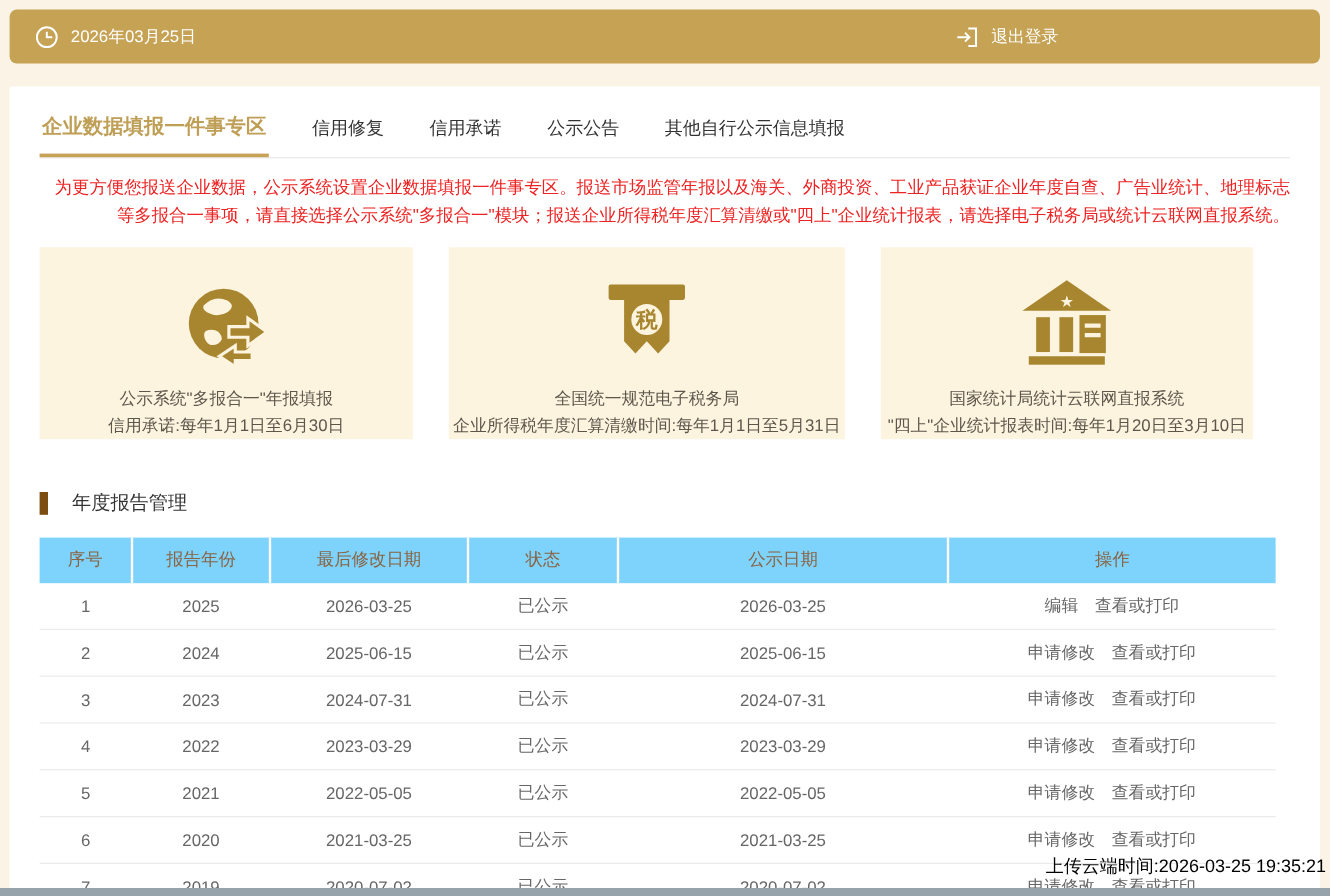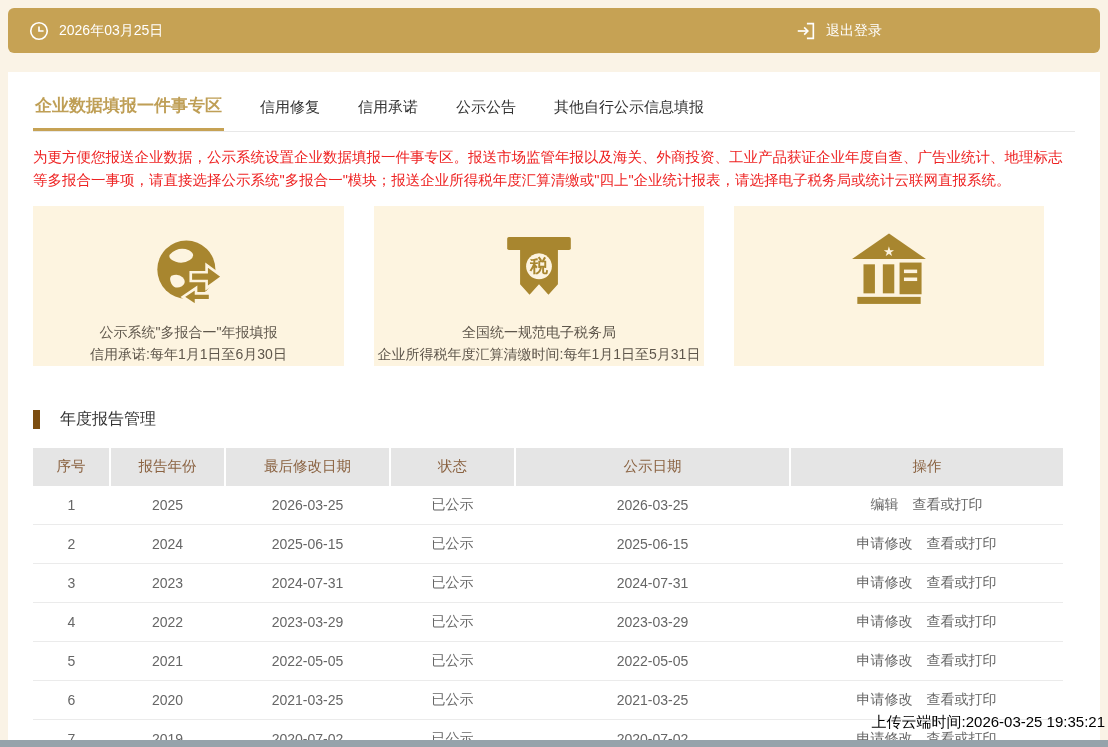--- a/index.html
+++ b/index.html
@@ -23,41 +23,41 @@
   
   .tabs { display:flex; align-items:flex-end; gap:34px; padding-top:22px;
     border-bottom:1px solid #e8e8e8; }
   .tab { font-size:15px; color:#333; padding:0 2px 14px 2px; cursor:pointer;
     white-space:nowrap; }
   .tab.active { font-size:17px; font-weight:700; color:#bf9f56;
     padding-bottom:11px; border-bottom:3px solid #c6a254; }
 
   
   .notice { margin-top:14px; color:#ee2222; font-size:14.5px;
-    line-height:1.62; }
+    line-height:1.62;text-align:right; }
 
   
   .cards { margin-top:13px; display:flex; gap:30px; }
   .card { background:#fdf4e0; height:160px; display:flex;
     flex-direction:column; align-items:center; justify-content:flex-start;
     padding-top:22px; }
   .card.c1 { width:311px; } .card.c2 { width:330px; } .card.c3 { width:310px; }
   .card .ic { height:92px; display:flex; align-items:center; justify-content:center; }
   .card .txt { text-align:center; font-size:14px; color:#5e564b;
     line-height:1.55; margin-top:2px; }
 
   
   .section-title { margin-top:43px; display:flex; align-items:center; gap:20px; }
   .section-title .marker { width:7px; height:19px; background:#7c4d10; }
   .section-title .t { font-size:16px; color:#333; }
 
   
   table.report { margin-top:18px; width:1030px; border-collapse:collapse;
     table-layout:fixed; }
-  table.report th { background:#e5e5e5; color:#8b6342; font-weight:400;
+  table.report th { background:#7dd3fc; color:#8b6342; font-weight:400;
     font-size:14.5px; height:38px; border-left:2px solid #fff; }
   table.report th:first-child { border-left:none; }
   table.report td { height:39px; text-align:center; color:#666;
     font-size:14px; border-bottom:1px solid #ebebeb; }
   .action-link { margin:0 7px; cursor:pointer; }
 
   
   .upload-time { position:fixed; right:3px; bottom:15px; color:#000;
     font-size:15px; z-index:5; }
   .bottom-strip { position:fixed; left:0; bottom:0; width:1108px; height:7px;
@@ -138,20 +138,24 @@
           <polygon points="50,4 8,33 92,33" fill="#a8862f"></polygon>
           <text x="50" y="29" text-anchor="middle" font-size="15" fill="#fdf4e0">★</text>
           <rect x="21" y="39" width="13" height="33" fill="#a8862f"></rect>
           <rect x="43" y="39" width="13" height="33" fill="#a8862f"></rect>
           <rect x="62" y="37" width="25" height="36" fill="#a8862f"></rect>
           <rect x="67" y="45" width="15" height="4" fill="#fdf4e0"></rect>
           <rect x="67" y="54" width="15" height="4" fill="#fdf4e0"></rect>
           <rect x="14" y="76" width="72" height="8" fill="#a8862f"></rect>
         </svg>
       </div>
+      <div class="txt">
+        <div>国家统计局统计云联网直报系统</div>
+        <div>"四上"企业统计报表时间:每年1月20日至3月10日</div>
+      </div>
     </div>
   </div>
 
   <div class="section-title">
     <span class="marker"></span>
     <span class="t">年度报告管理</span>
   </div>
 
   <table class="report">
     <colgroup>

